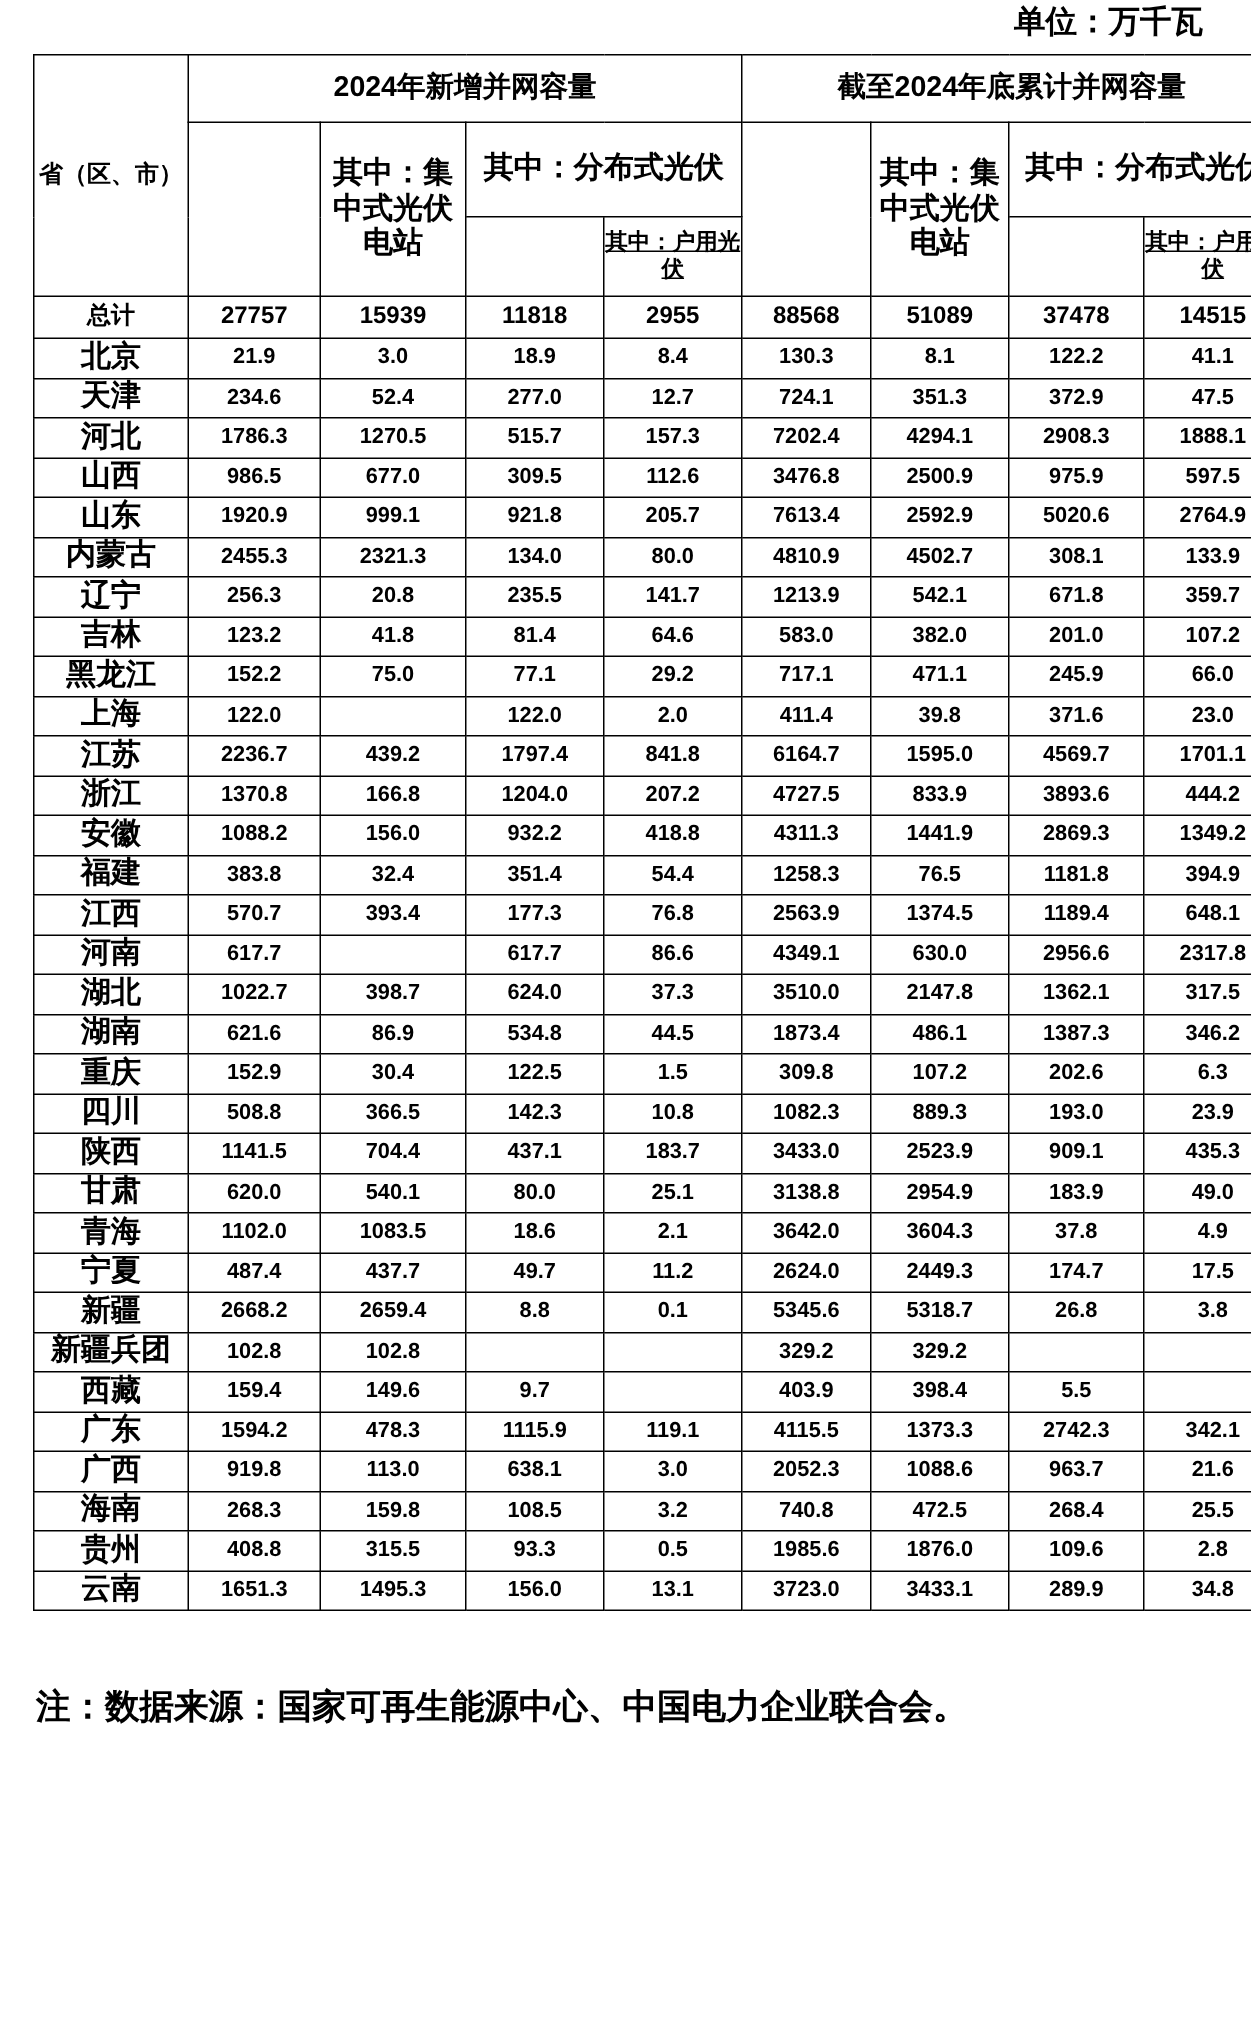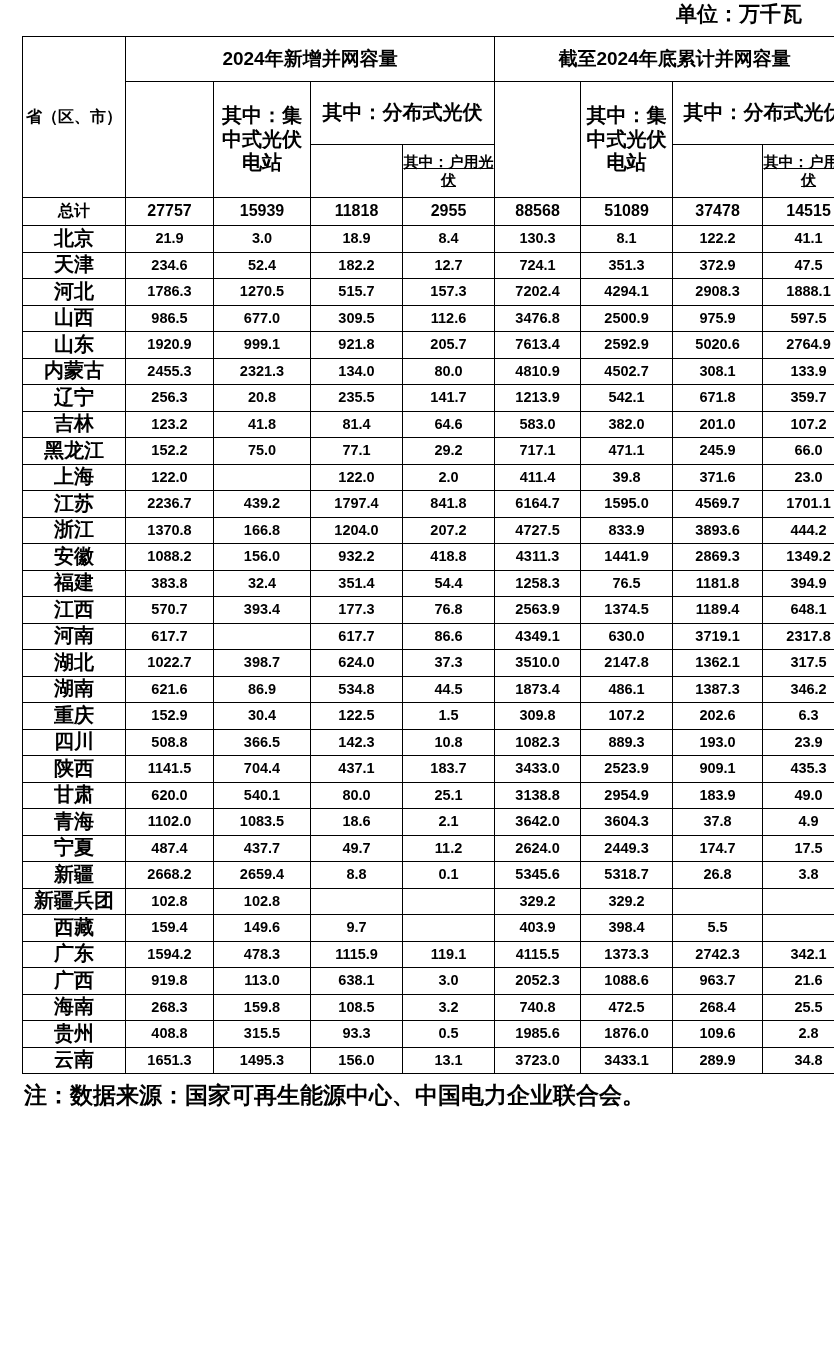--- a/index.html
+++ b/index.html
@@ -83,20 +83,21 @@
     font-size: 16px;
     font-weight: bold;
     height: 27px;
   }
   .note {
     font-size: 23px;
     font-weight: bold;
     line-height: 1.35;
     padding-top: 6px;
     padding-left: 2px;
+    margin-top: 42px;
   }
   .cw0 { width: 103px; }
   .cw1 { width: 88px; }
   .cw2 { width: 97px; }
   .cw3 { width: 92px; }
   .cw4 { width: 92px; }
   .cw5 { width: 86px; }
   .cw6 { width: 92px; }
   .cw7 { width: 90px; }
   .cw8 { width: 92px; }
@@ -161,21 +162,21 @@
           <td class="num">8.4</td>
           <td class="num">130.3</td>
           <td class="num">8.1</td>
           <td class="num">122.2</td>
           <td class="num">41.1</td>
         </tr>
         <tr>
           <td class="prov">天津</td>
           <td class="num">234.6</td>
           <td class="num">52.4</td>
-          <td class="num">182.2</td>
+          <td class="num">277.0</td>
           <td class="num">12.7</td>
           <td class="num">724.1</td>
           <td class="num">351.3</td>
           <td class="num">372.9</td>
           <td class="num">47.5</td>
         </tr>
         <tr>
           <td class="prov">河北</td>
           <td class="num">1786.3</td>
           <td class="num">1270.5</td>
@@ -319,21 +320,21 @@
           <td class="num">648.1</td>
         </tr>
         <tr>
           <td class="prov">河南</td>
           <td class="num">617.7</td>
           <td class="num"></td>
           <td class="num">617.7</td>
           <td class="num">86.6</td>
           <td class="num">4349.1</td>
           <td class="num">630.0</td>
-          <td class="num">3719.1</td>
+          <td class="num">2956.6</td>
           <td class="num">2317.8</td>
         </tr>
         <tr>
           <td class="prov">湖北</td>
           <td class="num">1022.7</td>
           <td class="num">398.7</td>
           <td class="num">624.0</td>
           <td class="num">37.3</td>
           <td class="num">3510.0</td>
           <td class="num">2147.8</td>

